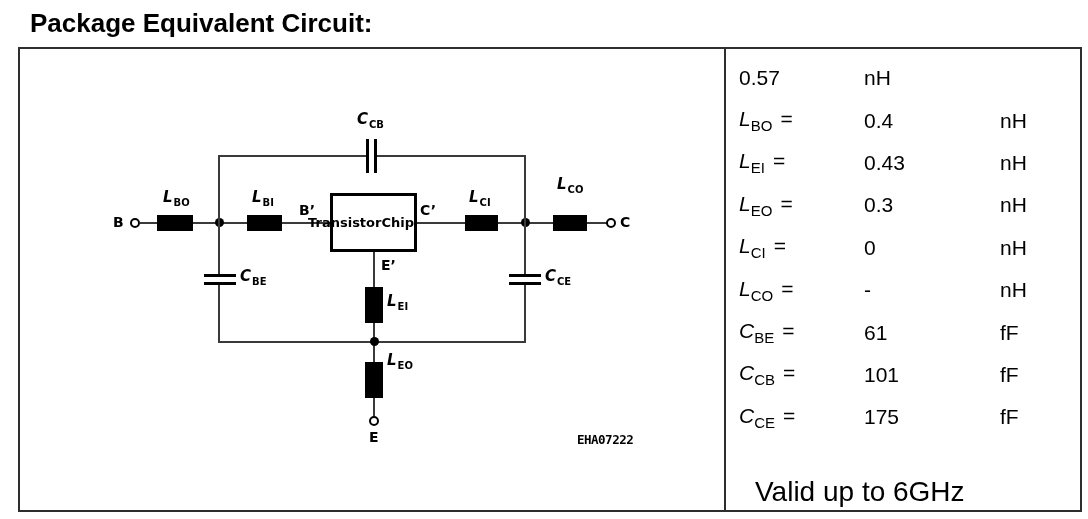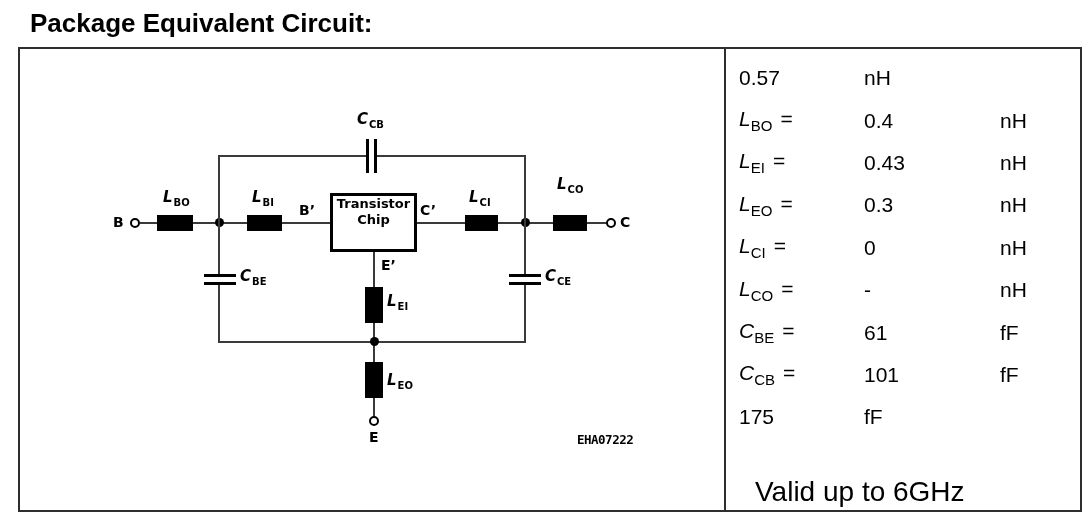--- a/index.html
+++ b/index.html
@@ -22,21 +22,21 @@
   .wire { position:absolute; background:#3a3a3a; }
   .wire.h { height:2px; }
   .wire.v { width:2px; }
   .ind { position:absolute; background:#000; }
   .dot { position:absolute; width:9px; height:9px; background:#000; border-radius:50%; }
   .term { position:absolute; width:10px; height:10px; border:2px solid #000; background:#fff; border-radius:50%; box-sizing:border-box; }
   .plate { position:absolute; background:#000; }
   .chip {
     position:absolute; left:330px; top:193px; width:87px; height:59px;
     border:3px solid #000; box-sizing:border-box; background:#fff;
-    display:flex; flex-direction:column; align-items:center; justify-content:flex-start;
+    display:flex; flex-direction:row; align-items:center; justify-content:flex-end;
     font-family:"DejaVu Sans", sans-serif; font-size:13px; font-weight:600; line-height:1.2;
   }
   .node-label, .term-label {
     position:absolute; font-family:"DejaVu Sans", sans-serif;
     font-weight:bold; font-size:14px; line-height:1;
   }
   .comp-label { position:absolute; font-family:"DejaVu Sans", sans-serif; font-weight:bold; line-height:1; white-space:nowrap; }
   .comp-label .base { font-style:italic; font-size:15px; }
   .comp-label .csub { font-size:10px; vertical-align:-4px; margin-left:1px; }
   .figcode {
@@ -135,21 +135,21 @@
   <div class="wire h" style="left:218px; top:341px; width:308px;"></div>
 
   <div class="wire v" style="left:373px; top:252px; height:35px;"></div>
   <div class="ind" style="left:365px; top:287px; width:18px; height:36px;"></div>
   <div class="comp-label" style="left:387px; top:293px;">
     <span class="base">L</span><span class="csub">EI</span>
   </div>
   <div class="wire v" style="left:373px; top:323px; height:39px;"></div>
   <div class="dot" style="left:370px; top:337px;"></div>
   <div class="ind" style="left:365px; top:362px; width:18px; height:36px;"></div>
-  <div class="comp-label" style="left:387px; top:372px;">
+  <div class="comp-label" style="left:387px; top:352px;">
     <span class="base">L</span><span class="csub">EO</span>
   </div>
   <div class="wire v" style="left:373px; top:398px; height:18px;"></div>
   <div class="term" style="left:369px; top:416px;"></div>
   <div class="term-label" style="left:369px; top:430px;">E</div>
 
   <div class="figcode">EHA07222</div>
 
   <div class="params">
 
@@ -194,20 +194,21 @@
       <span class="punit">fF</span>
     </div>
 
     <div class="prow">
       <span class="psym"><i class="pbase">C</i><sub class="psub">CB</sub><span class="peq">=</span></span>
       <span class="pval">101</span>
       <span class="punit">fF</span>
     </div>
 
     <div class="prow">
+      <span class="psym"><i class="pbase">C</i><sub class="psub">CE</sub><span class="peq">=</span></span>
       <span class="pval">175</span>
       <span class="punit">fF</span>
     </div>
 
   </div>
 
   <div class="validity">Valid up to 6GHz</div>
 
 </div>
 

